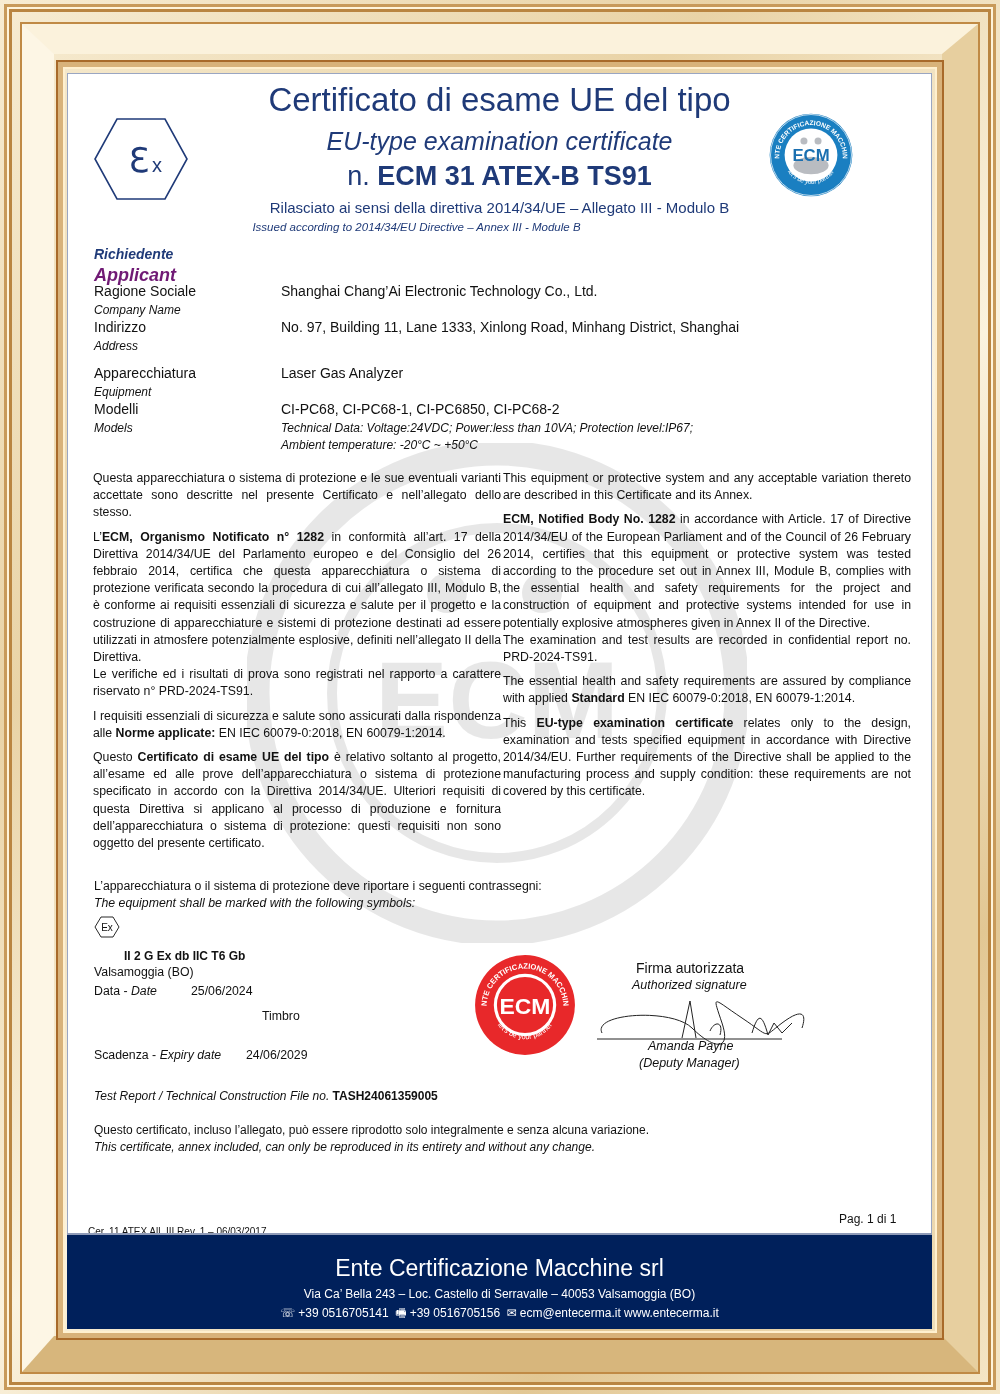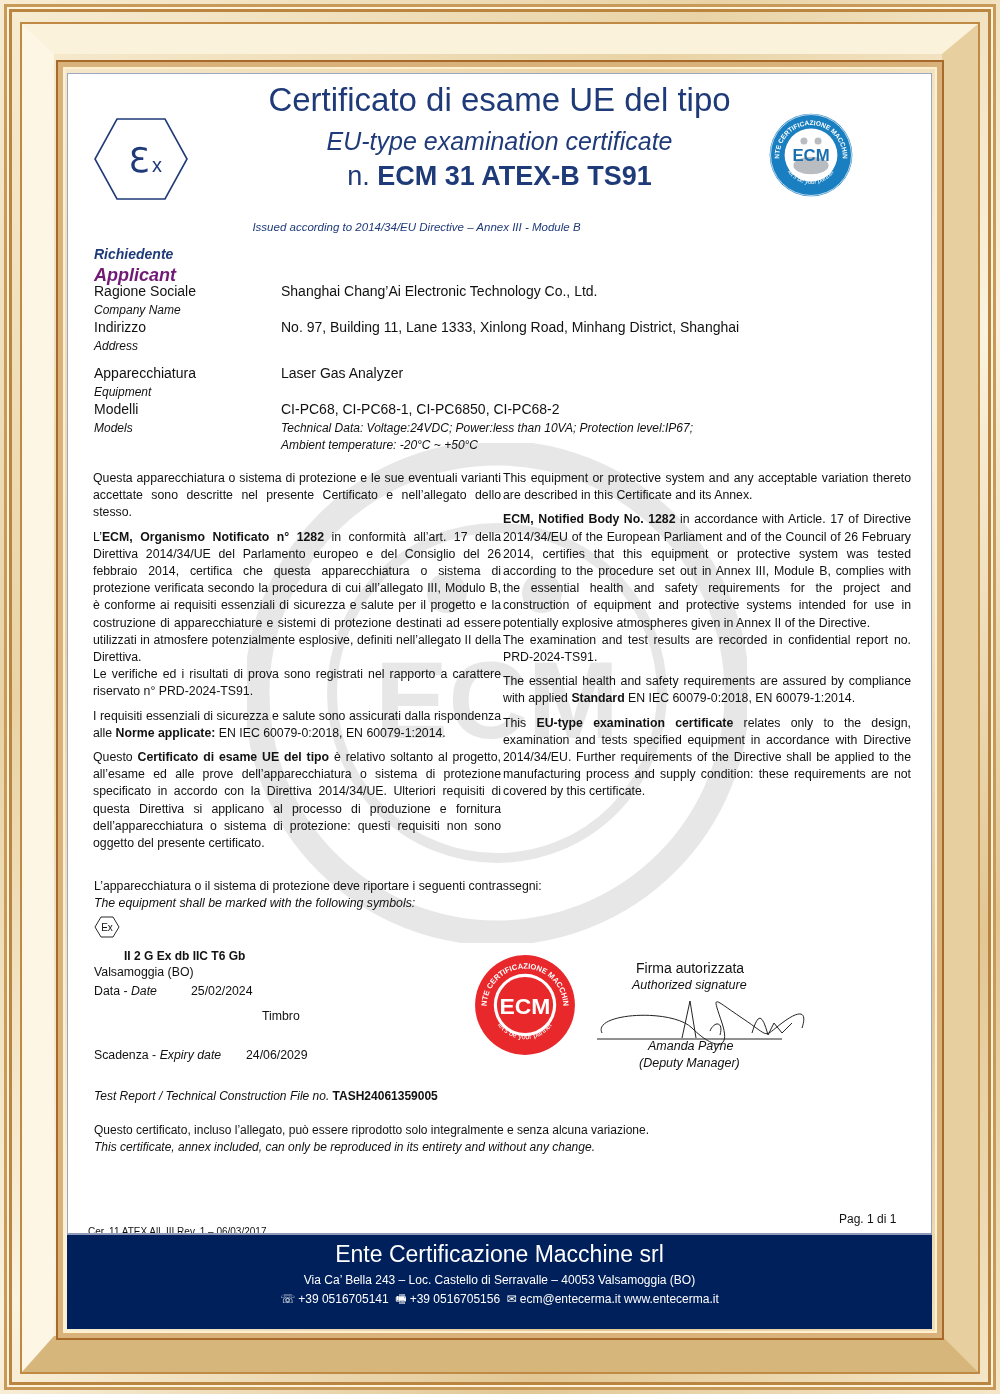--- a/index.html
+++ b/index.html
@@ -28,21 +28,21 @@
   .lbl{font-size:14px;color:#111;}
   .lbl-en{font-size:12px;font-style:italic;color:#111;}
   .val{font-size:14px;color:#111;}
   .applicant-h{left:27px;top:173px;font-size:14px;font-weight:bold;font-style:italic;color:#1f3a78;}
   .applicant-h2{left:27px;top:192px;font-size:18px;font-weight:bold;font-style:italic;color:#701a75;}
   .col{font-size:12.3px;line-height:17.2px;color:#111;text-align:justify;width:408px;}
   .col p{margin:0 0 7px 0;}
   .col b{font-weight:bold;}
   .body-line{font-size:12.3px;color:#111;}
   .footer-band{left:0;top:1160px;width:865px;height:96px;background:#00205b;border-top:2px solid #8f9bb8;color:#fff;text-align:center;}
-  .footer-name{margin-top:6px;font-size:23px;}
+  .footer-name{margin-top:20px;font-size:23px;}
   .footer-addr{margin-top:5px;font-size:12px;}
   .footer-contact{margin-top:3px;font-size:12px;}
   .ic{display:inline-block;margin-right:3px;}
   .red-stamp{left:406px;top:880px;width:104px;height:104px;}
   .sig{left:525px;top:920px;width:220px;height:70px;}
 </style>
 </head>
 <body>
 
 <div class="frame">
@@ -66,20 +66,21 @@
     <text x="46" y="55" text-anchor="middle" font-size="34" fill="#1f3a78" font-family="DejaVu Sans, sans-serif">ℇ</text>
     <text x="64" y="55" text-anchor="middle" font-size="20" fill="#1f3a78" font-family="Liberation Sans, sans-serif">x</text>
   </svg>
 
   <div class="abs title-it">Certificato di esame UE del tipo</div>
   <div class="abs title-en">EU-type examination certificate</div>
   <div class="abs cert-no">
     <span>n.</span>
     <b>ECM 31 ATEX-B TS91</b>
   </div>
+  <div class="abs issued-it">Rilasciato ai sensi della direttiva 2014/34/UE – Allegato III - Modulo B</div>
   <div class="abs issued-en">Issued according to 2014/34/EU Directive – Annex III - Module B</div>
 
   <svg class="abs ecm-badge" viewBox="0 0 100 100">
     <defs>
       <path id="arcTop" d="M 14 52 A 36 36 0 0 1 86 52"></path>
       <path id="arcBot" d="M 20 62 A 32 32 0 0 0 80 62"></path>
     </defs>
     <circle cx="50" cy="50" r="47" fill="#1a7fc1"></circle>
     <circle cx="50" cy="50" r="46" fill="none" stroke="#d7e8f4" stroke-width="1"></circle>
     <circle cx="50" cy="50" r="30" fill="#ffffff"></circle>
@@ -131,21 +132,21 @@
   <div class="abs body-line" style="left:27px;top:806px;">L’apparecchiatura o il sistema di protezione deve riportare i seguenti contrassegni:</div>
   <div class="abs body-line" style="left:27px;top:823px;font-style:italic;">The equipment shall be marked with the following symbols:</div>
   <svg class="abs" style="left:27px;top:843px;" width="26" height="22" viewBox="0 0 26 22">
     <polygon points="7,1 19,1 25,11 19,21 7,21 1,11" fill="none" stroke="#111" stroke-width="0.9"></polygon>
     <text x="13" y="15" text-anchor="middle" font-size="10" fill="#111" font-family="Liberation Sans, sans-serif">Ex</text>
   </svg>
   <div class="abs" style="left:57px;top:853px;font-size:12px;font-weight:bold;color:#111;margin-top:23px;">II 2 G Ex db IIC T6 Gb</div>
 
   <div class="abs body-line" style="left:27px;top:892px;">Valsamoggia (BO)</div>
   <div class="abs body-line" style="left:27px;top:911px;"><span>Data - </span><i>Date</i></div>
-  <div class="abs body-line" style="left:124px;top:911px;">25/02/2024</div>
+  <div class="abs body-line" style="left:124px;top:911px;">25/06/2024</div>
   <div class="abs body-line" style="left:195px;top:936px;">Timbro</div>
   <div class="abs body-line" style="left:27px;top:975px;"><span>Scadenza - </span><i>Expiry date</i></div>
   <div class="abs body-line" style="left:179px;top:975px;">24/06/2029</div>
 
   <svg class="abs red-stamp" viewBox="0 0 100 100">
     <defs>
       <path id="sArcTop" d="M 13 52 A 37 37 0 0 1 87 52"></path>
       <path id="sArcBot" d="M 20 62 A 32 32 0 0 0 80 62"></path>
     </defs>
     <circle cx="50" cy="50" r="48" fill="#e8282a"></circle>

